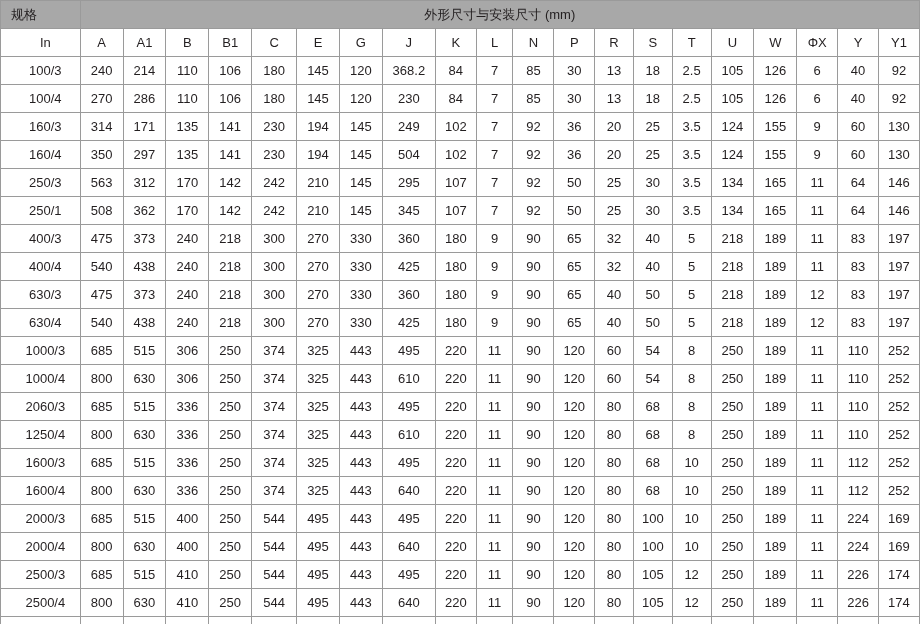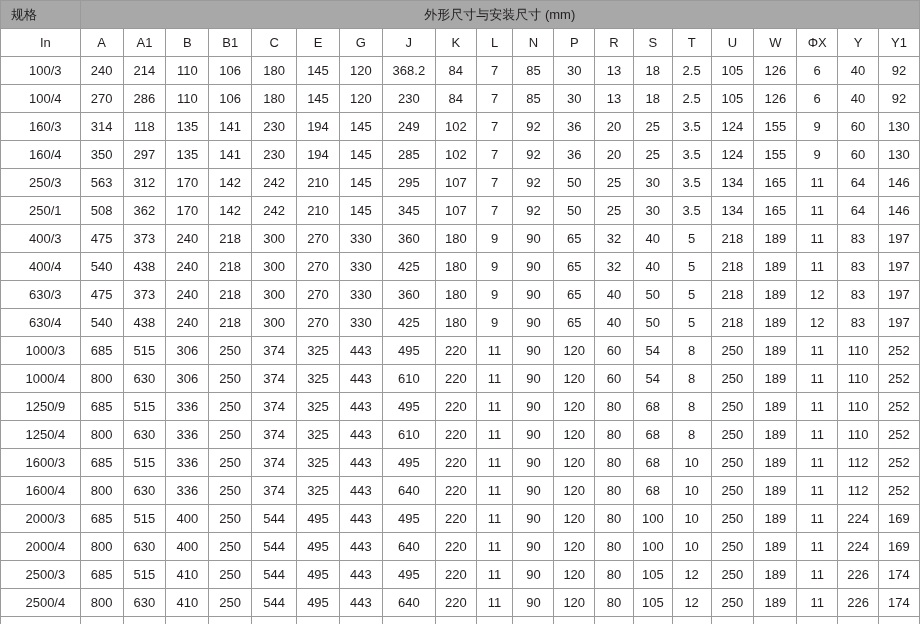--- a/index.html
+++ b/index.html
@@ -159,21 +159,21 @@
         <td>2.5</td>
         <td>105</td>
         <td>126</td>
         <td>6</td>
         <td>40</td>
         <td>92</td>
       </tr>
       <tr class="data-row">
         <td class="first-col">160/3</td>
         <td>314</td>
-        <td>118</td>
+        <td>171</td>
         <td>135</td>
         <td>141</td>
         <td>230</td>
         <td>194</td>
         <td>145</td>
         <td>249</td>
         <td>102</td>
         <td>7</td>
         <td>92</td>
         <td>36</td>
@@ -188,21 +188,21 @@
       </tr>
       <tr class="data-row">
         <td class="first-col">160/4</td>
         <td>350</td>
         <td>297</td>
         <td>135</td>
         <td>141</td>
         <td>230</td>
         <td>194</td>
         <td>145</td>
-        <td>285</td>
+        <td>504</td>
         <td>102</td>
         <td>7</td>
         <td>92</td>
         <td>36</td>
         <td>20</td>
         <td>25</td>
         <td>3.5</td>
         <td>124</td>
         <td>155</td>
         <td>9</td>
@@ -387,21 +387,21 @@
         <td>60</td>
         <td>54</td>
         <td>8</td>
         <td>250</td>
         <td>189</td>
         <td>11</td>
         <td>110</td>
         <td>252</td>
       </tr>
       <tr class="data-row">
-        <td class="first-col">1250/9</td>
+        <td class="first-col">2060/3</td>
         <td>685</td>
         <td>515</td>
         <td>336</td>
         <td>250</td>
         <td>374</td>
         <td>325</td>
         <td>443</td>
         <td>495</td>
         <td>220</td>
         <td>11</td>

